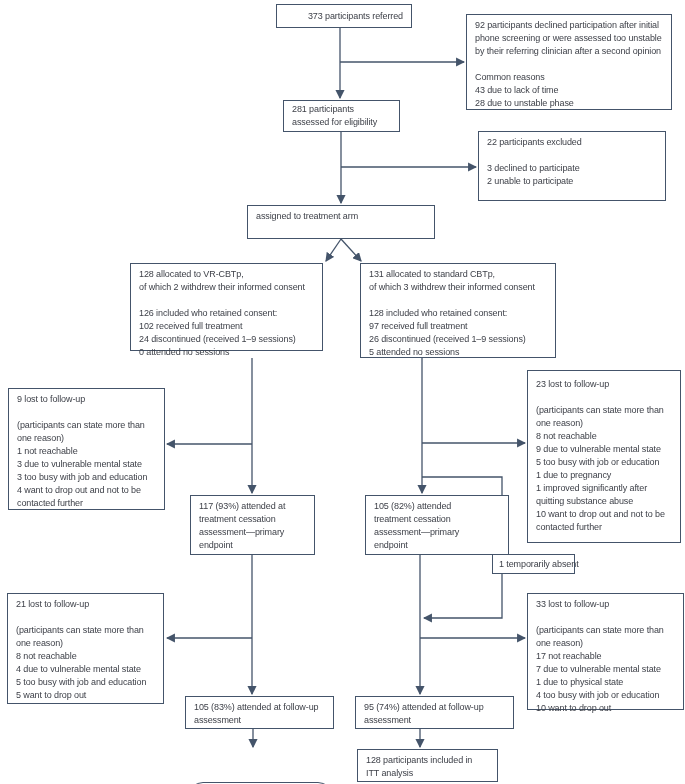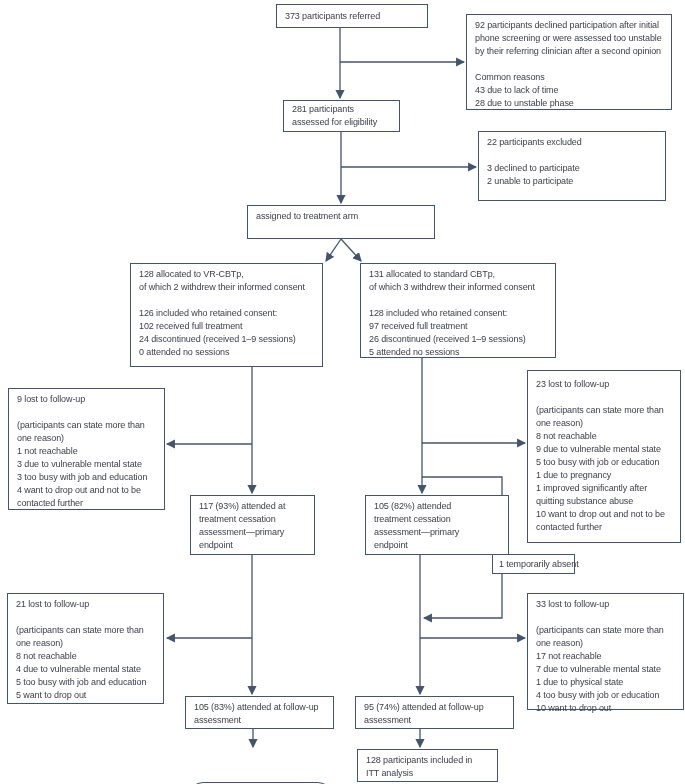--- a/index.html
+++ b/index.html
@@ -12,26 +12,26 @@
   #connectors .ah{fill:var(--line,#44546A);stroke:none;}
   .box{
     position:absolute;box-sizing:border-box;background:#fff;
     border:1.3px solid var(--border,#44546A);
     color:var(--text,#3E4149);
     font-size:9px;line-height:13px;letter-spacing:-0.1px;
     padding:4px 8px;
   }
   .ln{white-space:pre;}
   
-  #b-referred   {left:276px;top:4px;  width:152px;height:24px;padding-top:5px;}
+  #b-referred   {left:276px;top:4px;  width:136px;height:24px;padding-top:5px;text-align:right;}
   #b-declined   {left:466px;top:14px; width:206px;height:96px;}
   #b-eligibility{left:283px;top:100px;width:117px;height:32px;padding-top:2px;}
   #b-excluded   {left:478px;top:131px;width:188px;height:70px;}
   #b-enrolled   {left:247px;top:205px;width:188px;height:34px;}
-  #b-vr-alloc   {left:130px;top:263px;width:193px;height:104px;}
+  #b-vr-alloc   {left:130px;top:263px;width:193px;height:88px;}
   #b-std-alloc  {left:360px;top:263px;width:196px;height:95px;}
   #b-lost-vr-1  {left:8px;  top:388px;width:157px;height:122px;}
   #b-lost-std-1 {left:527px;top:370px;width:154px;height:173px;padding-top:7px;}
   #b-att-vr-c   {left:190px;top:495px;width:125px;height:60px;}
   #b-att-std-c  {left:365px;top:495px;width:144px;height:60px;}
   #b-temp-abs   {left:492px;top:554px;width:83px; height:20px;padding:3px 6px;}
   #b-lost-vr-2  {left:7px;  top:593px;width:157px;height:111px;}
   #b-lost-std-2 {left:527px;top:593px;width:157px;height:117px;}
   #b-att-vr-f   {left:185px;top:696px;width:149px;height:33px;}
   #b-att-std-f  {left:355px;top:696px;width:159px;height:33px;}

